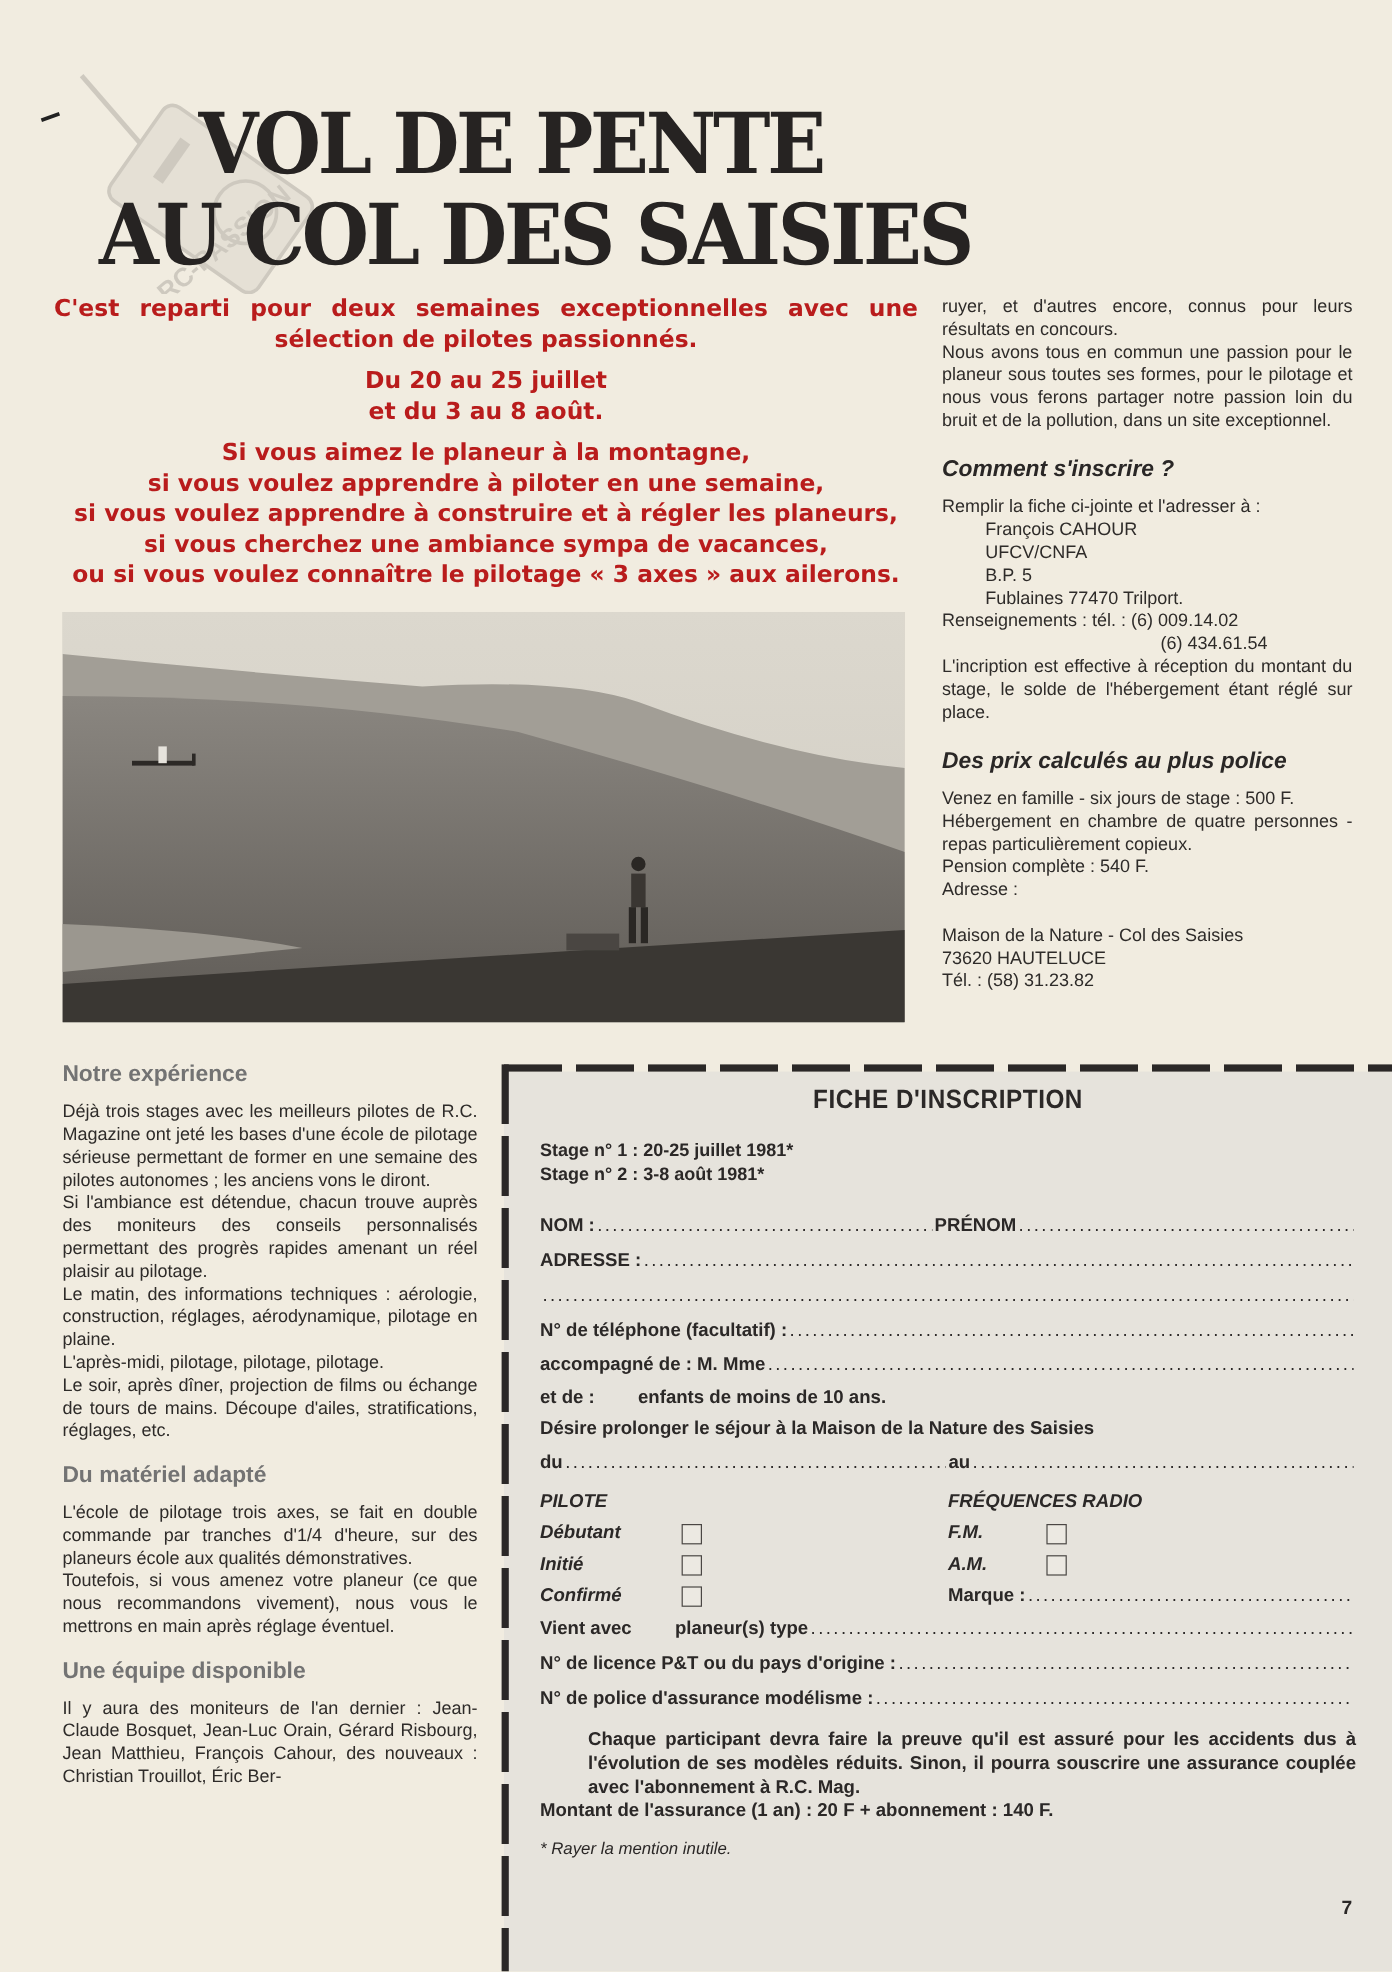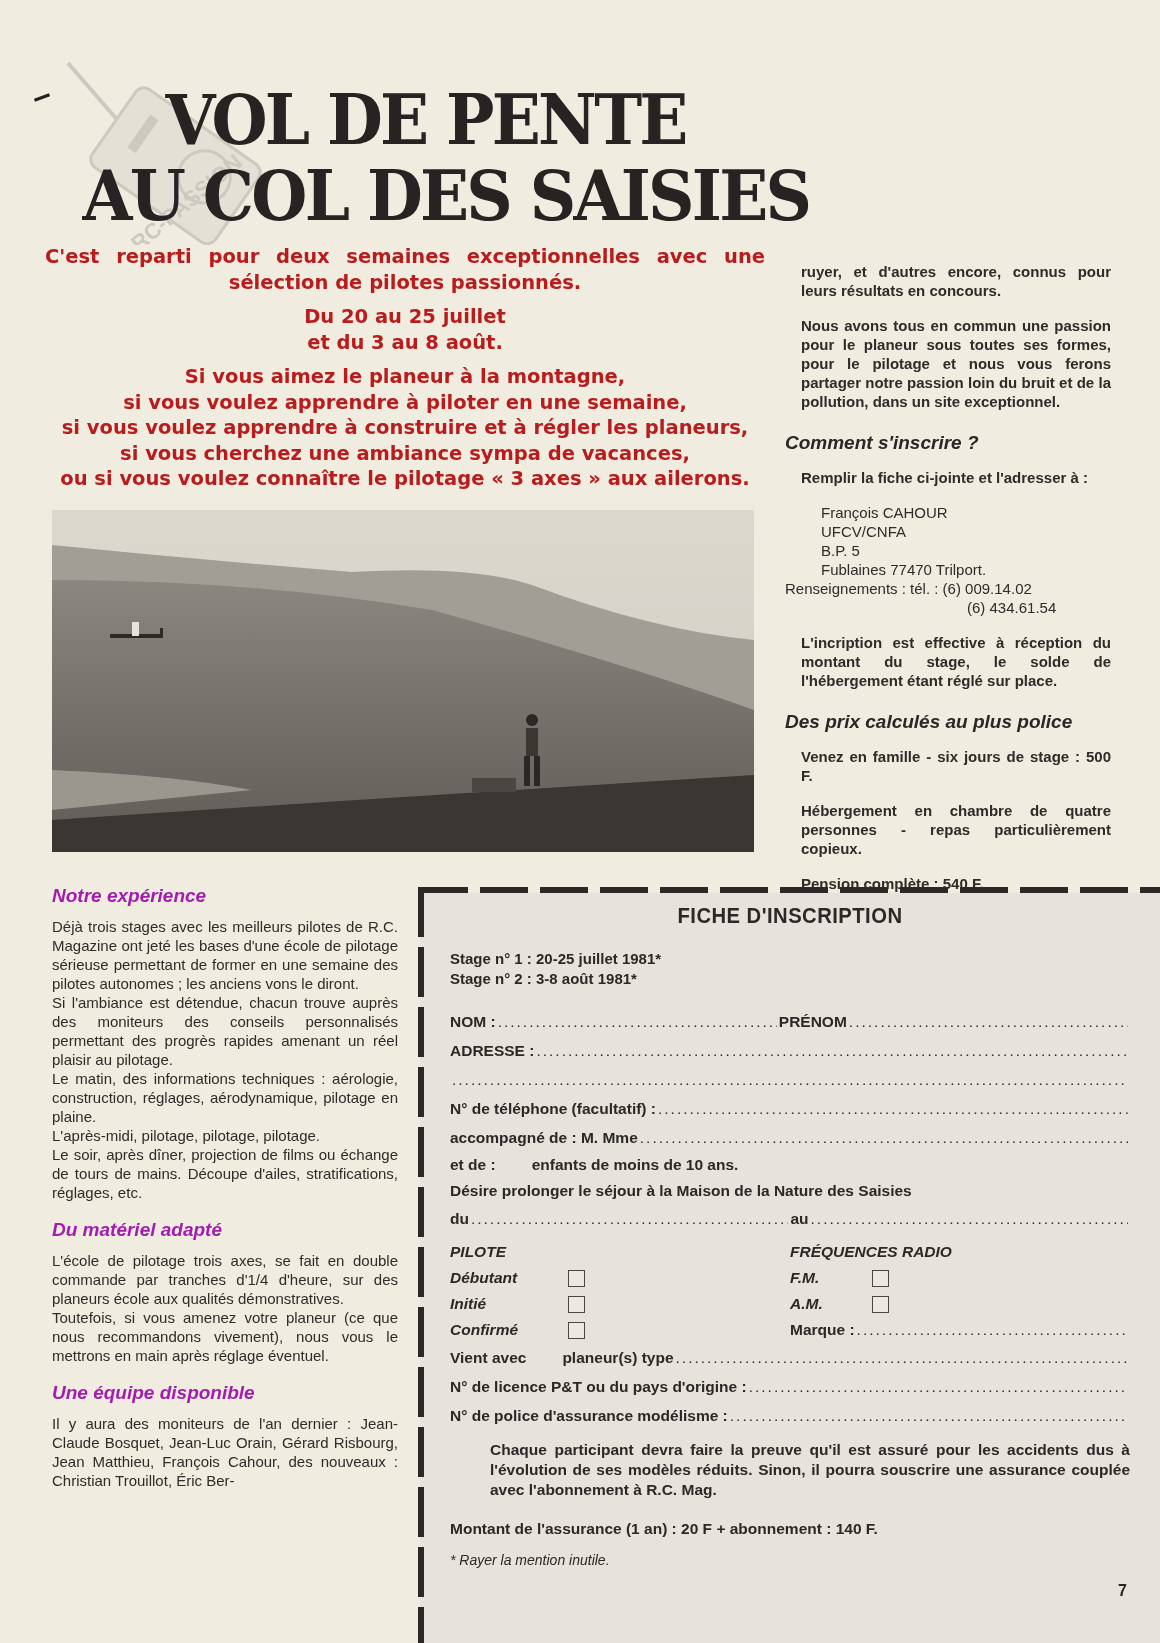--- a/index.html
+++ b/index.html
@@ -35,29 +35,29 @@
   .intro .lead { text-align: justify; text-align-last: center; line-height: 26px; }
   .intro .dates { margin-top: 8px; line-height: 26px; }
   .intro .ifs { margin-top: 8px; line-height: 25.5px; }
   .intro p { margin: 0; }
 
   
   .photo { left: 52px; top: 510px; width: 702px; height: 342px; overflow: hidden; background: #d6d2c8; }
 
   
   .rcol { left: 785px; top: 246px; width: 342px; font-size: 15px; line-height: 19px; color: #2e2b29; }
-  .rcol p { margin: 16px; text-align: justify; font-weight: bold; }
+  .rcol p { margin: 0; text-align: justify; }
   .rcol .h { font-weight: bold; font-style: italic; font-size: 19px; margin: 22px 0 12px; color: #2a2726; }
   .rcol .indent { padding-left: 36px; }
   .rcol .tel2 { padding-left: 182px; }
 
   
   .lcol { left: 52px; top: 886px; width: 346px; font-size: 15px; line-height: 19px; color: #2e2b29; }
   .lcol p { margin: 0; text-align: justify; }
-  .lcol .h { font-weight: bold; font-style: italic; font-size: 19px; margin: 0 0 12px; color: #a21caf; }
+  .lcol .h { font-weight: bold; font-size: 19px; margin: 0 0 12px; color: #737373; }
   .lcol .h.sp { margin-top: 18px; }
 
   
   .form-bg { left: 420px; top: 893px; width: 740px; height: 750px; background: #e6e3dc; }
   .form-top { left: 420px; top: 887px; width: 740px; height: 6px;
     background: repeating-linear-gradient(90deg, #2b2827 0 48px, transparent 48px 60px); }
   .form-left { left: 418px; top: 887px; width: 6px; height: 756px;
     background: repeating-linear-gradient(180deg, #2b2827 0 50px, transparent 50px 60px); }
   .form {
     left: 450px; top: 903px; width: 680px;
@@ -70,21 +70,21 @@
   .form .dots { flex: 1; overflow: hidden; letter-spacing: 2px; font-weight: normal; margin: 0 2px; }
   .form .dots::after { content: "......................................................................................................................................................................................................"; }
   .form .gap { display: inline-block; width: 36px; }
   .form .two { display: flex; }
   .form .two > div { width: 50%; }
   .form .opt { display: flex; align-items: center; height: 26px; font-weight: bold; font-style: italic; }
   .form .opt .lbl { width: 118px; }
   .form .opt .lbl.s { width: 82px; }
   .box { width: 17px; height: 17px; border: 1.5px solid #4a4644; background: #ece9e2; box-sizing: border-box; }
   .form .note { font-weight: bold; line-height: 20px; margin-top: 10px; text-align: justify; margin-left: 40px; }
-  .form .amt { font-weight: bold; margin-top: 20px; }
+  .form .amt { font-weight: bold; margin-top: 0; }
   .form .foot { font-style: italic; font-size: 14px; margin-top: 14px; }
   .pagenum { left: 1118px; top: 1582px; font-weight: bold; font-size: 16px; }
   .tick { left: 34px; top: 96px; width: 16px; height: 3px; background: #222; transform: rotate(-20deg); }
 </style>
 </head>
 <body>
 
 <div class="abs tick"></div>
 <svg class="abs watermark" viewBox="0 0 230 190">
   <line x1="18" y1="8" x2="70" y2="68" stroke="#8e8a84" stroke-width="4"></line>

